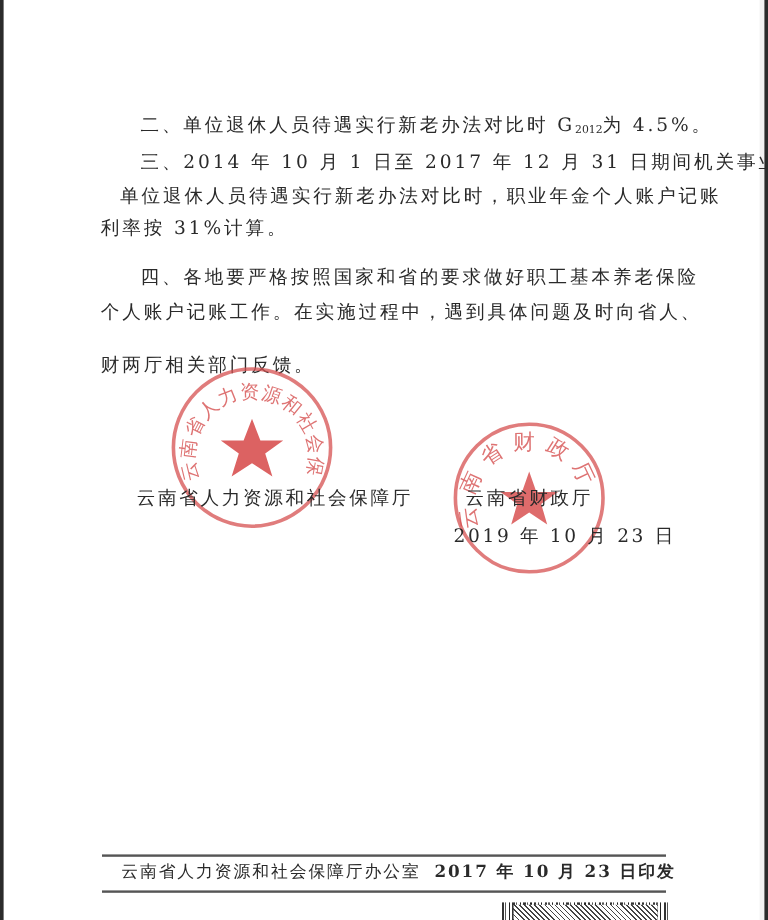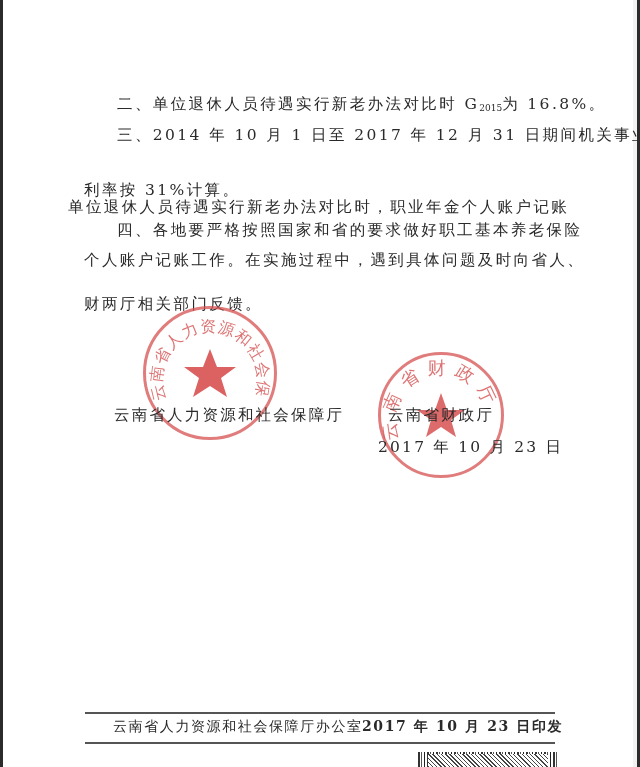--- a/index.html
+++ b/index.html
@@ -22,26 +22,26 @@
 </style>
 </head>
 <body>
 
 <div class="edge-left"></div>
 <div class="edge-right-shadow"></div>
 <div class="edge-right"></div>
 
 <div>
   <div class="line" style="left:117px; top:94px;">
-    <span>二、单位退休人员待遇实行新老办法对比时 G</span><span class="sub">2015</span><span>为 16.8%。</span>
+    <span>二、单位退休人员待遇实行新老办法对比时 G</span><span class="sub">2012</span><span>为 4.5%。</span>
   </div>
   <div class="line" style="left:117px; top:125px;">三、2014 年 10 月 1 日至 2017 年 12 月 31 日期间机关事业</div>
-  <div class="line" style="left:68px; top:153px;margin-top:44px;">单位退休人员待遇实行新老办法对比时，职业年金个人账户记账</div>
+  <div class="line" style="left:100px; top:153px;">单位退休人员待遇实行新老办法对比时，职业年金个人账户记账</div>
   <div class="line" style="left:84px; top:180px;">利率按 31%计算。</div>
-  <div class="line" style="left:117px; top:221px;font-family:Liberation Mono, monospace;">四、各地要严格按照国家和省的要求做好职工基本养老保险</div>
+  <div class="line" style="left:117px; top:221px;">四、各地要严格按照国家和省的要求做好职工基本养老保险</div>
   <div class="line" style="left:84px; top:250px;">个人账户记账工作。在实施过程中，遇到具体问题及时向省人、</div>
   <div class="line" style="left:84px; top:294px;">财两厅相关部门反馈。</div>
 </div>
 
 <div class="stamp" style="left:143px; top:306px; width:128px; height:128px;">
   <svg width="128" height="128" viewBox="0 0 128 128">
     <polygon points="64,40 71,58 90,58 75,69 81,88 64,77 47,88 53,69 38,58 57,58" fill="rgba(214,70,70,0.85)"></polygon>
     <path id="arcL" d="M 20 90 A 48 48 0 1 1 108 90" fill="none"></path>
     <text font-size="16" fill="rgba(214,80,80,0.8)" font-family="DejaVu Serif, serif" letter-spacing="1"><textPath href="#arcL">云南省人力资源和社会保障厅</textPath></text>
   </svg>
@@ -50,22 +50,22 @@
 <div class="stamp" style="left:378px; top:352px; width:120px; height:120px;">
   <svg width="120" height="120" viewBox="0 0 120 120">
     <polygon points="60,38 66,55 84,55 70,65 75,82 60,72 45,82 50,65 36,55 54,55" fill="rgba(214,70,70,0.8)"></polygon>
     <path id="arcR" d="M 18 84 A 46 46 0 1 1 102 84" fill="none"></path>
     <text font-size="18" fill="rgba(214,80,80,0.8)" font-family="DejaVu Serif, serif" letter-spacing="8"><textPath href="#arcR">云南省财政厅</textPath></text>
   </svg>
 </div>
 
 <div class="sig" style="left:114px; top:405px;">云南省人力资源和社会保障厅</div>
 <div class="sig" style="left:388px; top:405px;">云南省财政厅</div>
-<div class="sig" style="left:378px; top:437px;">2017 年 10 月 23 日</div>
+<div class="sig" style="left:378px; top:437px;">2019 年 10 月 23 日</div>
 
 <div class="rule" style="top:712px;"></div>
-<div class="footer-text" style="left:113px; top:718px;">云南省人力资源和社会保障厅办公室</div>
+<div class="footer-text" style="left:101px; top:718px;">云南省人力资源和社会保障厅办公室</div>
 <div class="footer-text" style="left:362px; top:718px;font-weight:bold;">2017 年 10 月 23 日印发</div>
 <div class="rule" style="top:742px;"></div>
 
 <div class="barcode">
     <div class="inner"></div>
   </div>
 
 </body></html>

